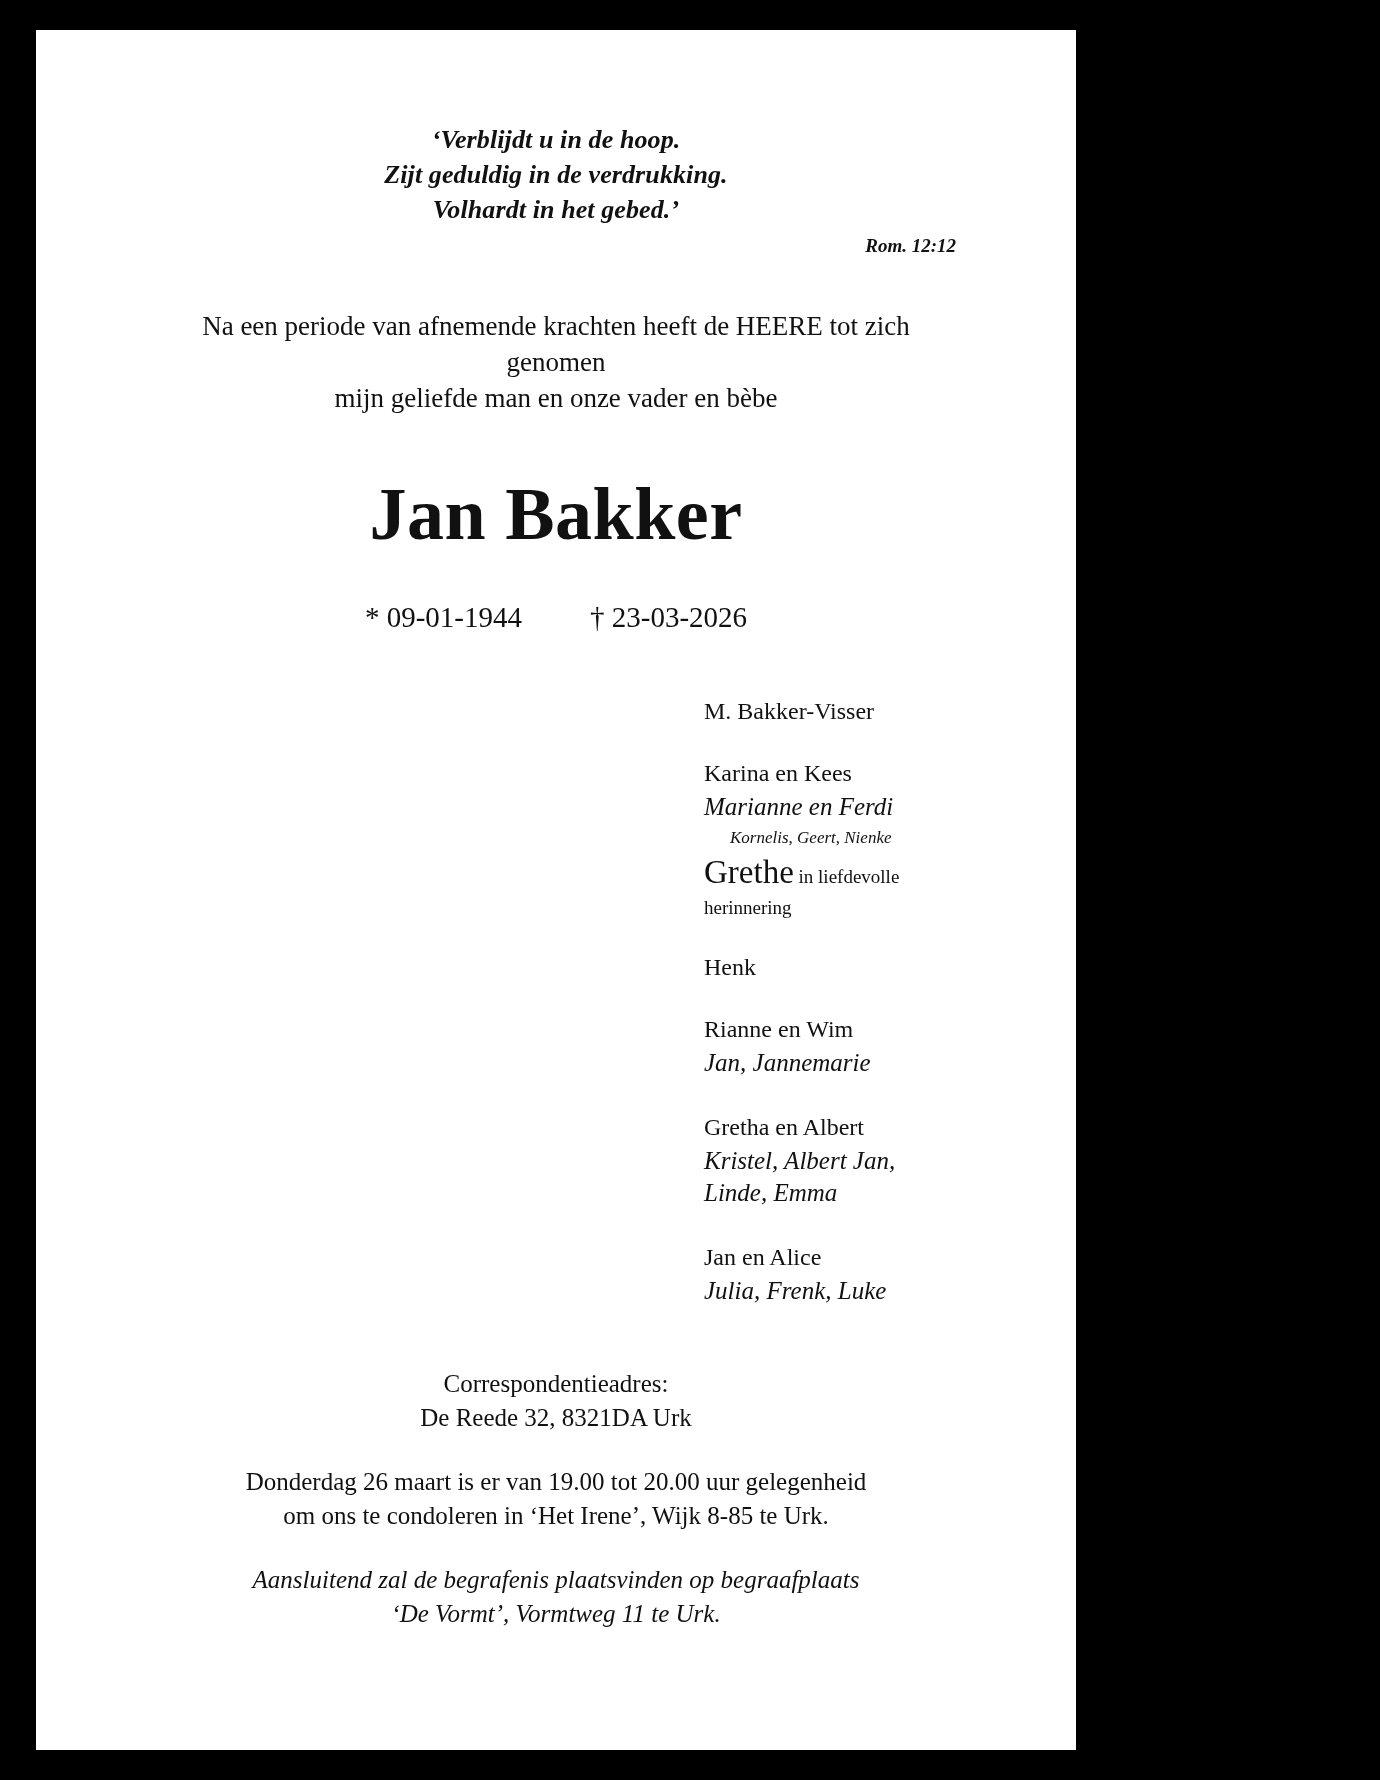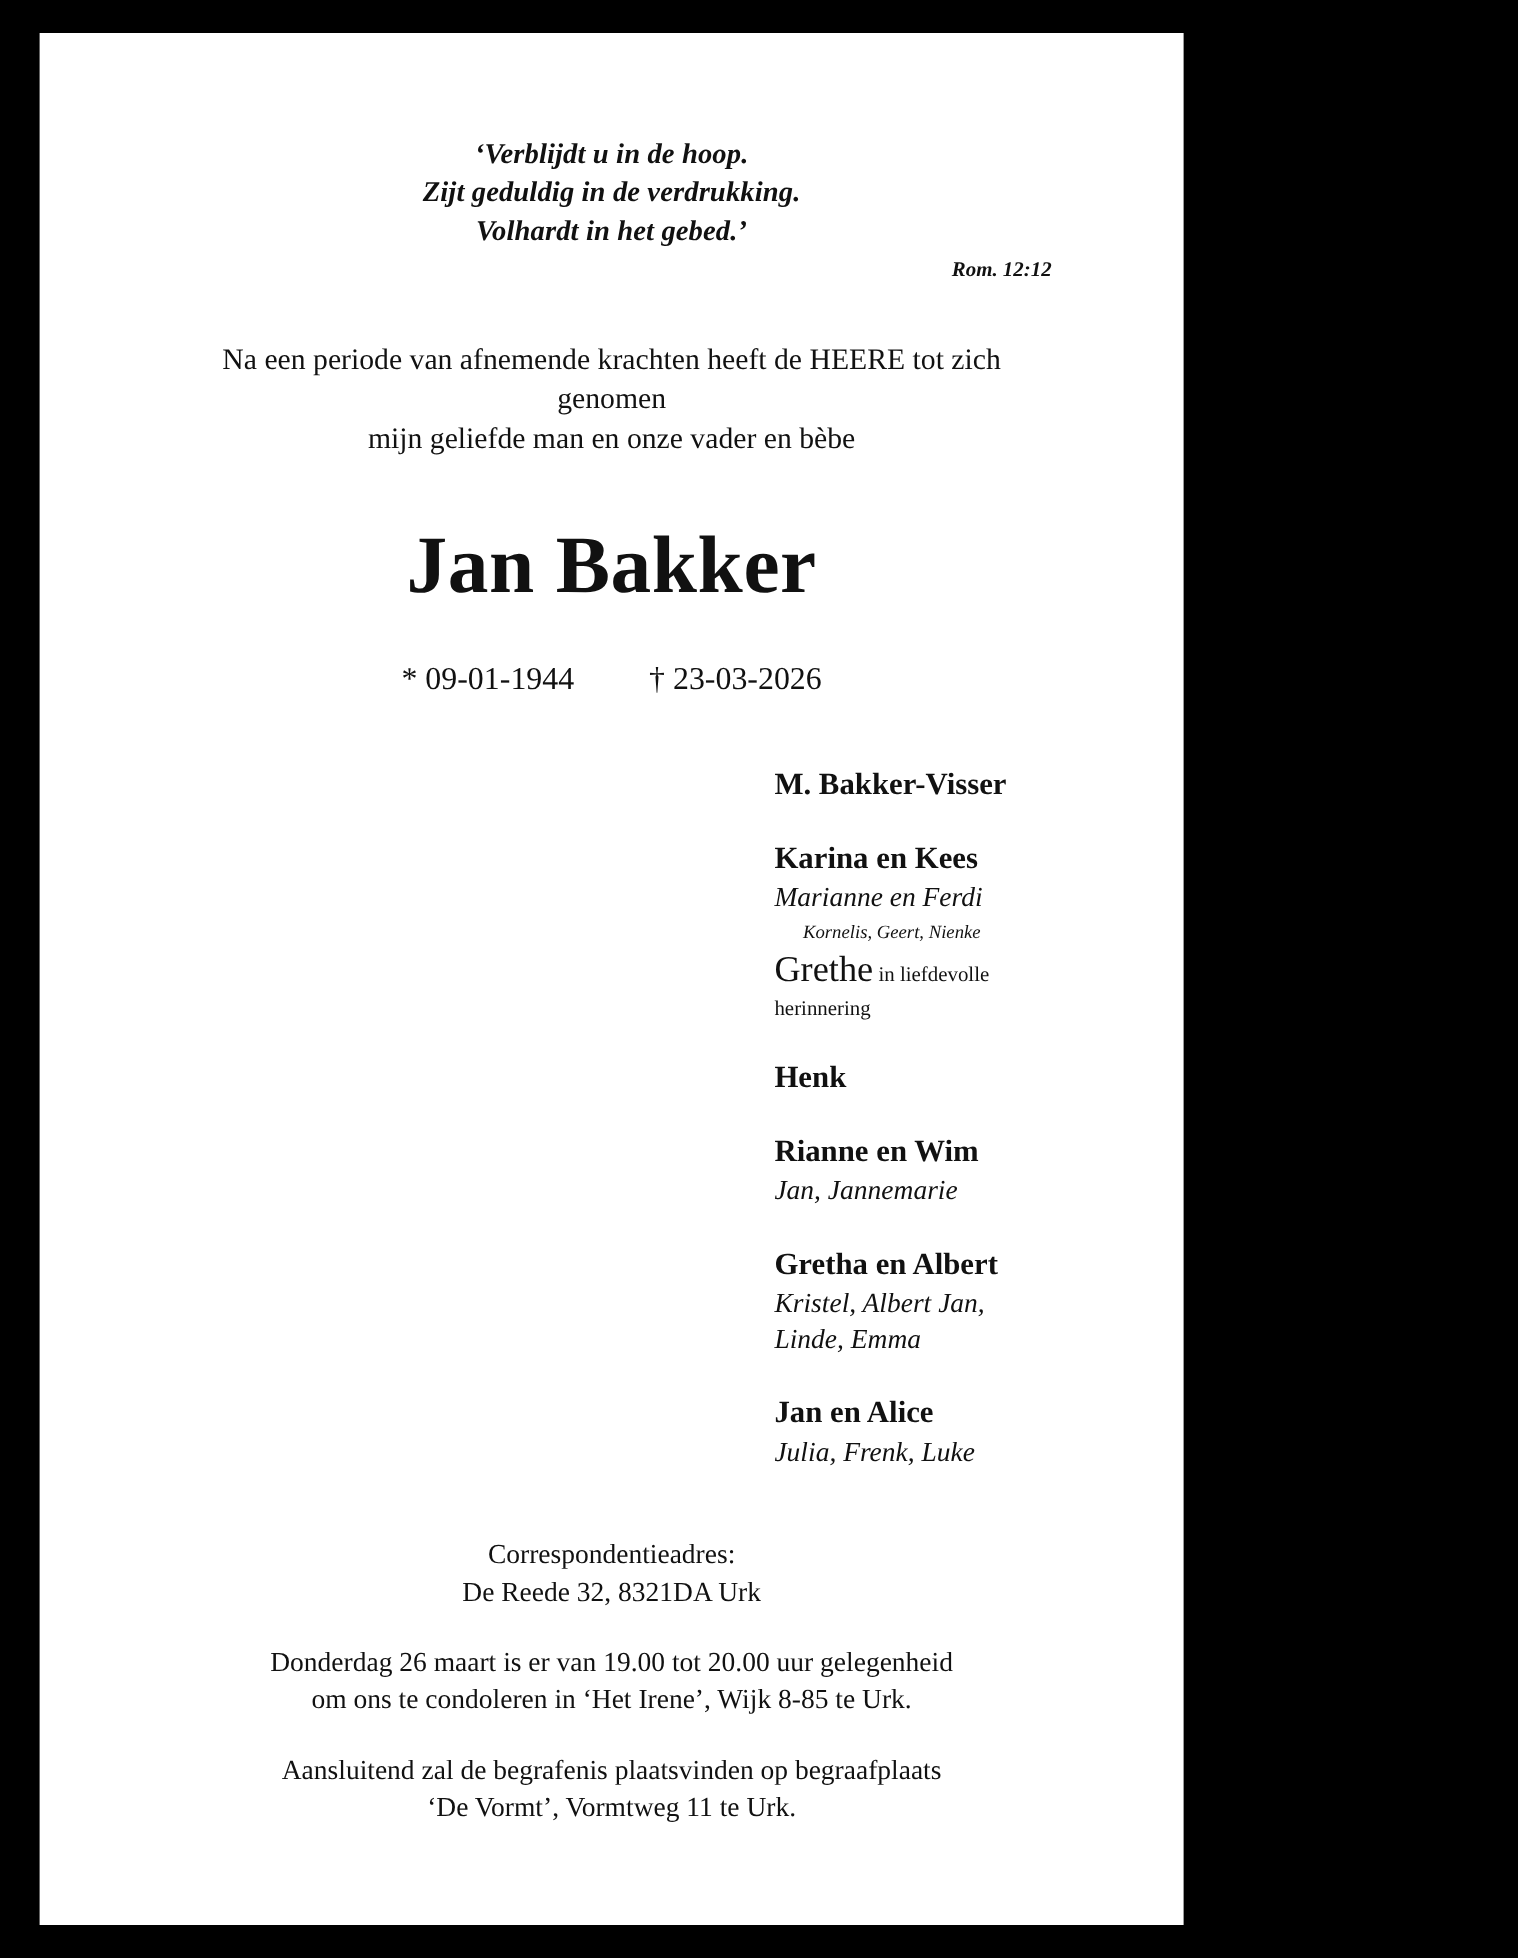--- a/index.html
+++ b/index.html
@@ -78,22 +78,22 @@
 
   
   .family {
     margin-top: 62px;
     padding-left: 548px;
     text-align: left;
   }
   .fam-group { margin-bottom: 32px; }
   .fam-group:last-child { margin-bottom: 0; }
   .fam-primary {
-    font-weight: bold;
-    font-size: 28px;
+    font-weight: normal;
+    font-size: 24px;
     line-height: 1.25;
   }
   .fam-secondary {
     font-style: italic;
     font-size: 25px;
     line-height: 1.3;
     margin-top: 3px;
   }
   .fam-tertiary {
     font-style: italic;
@@ -115,21 +115,21 @@
   }
 
   
   .details {
     margin-top: 60px;
     font-size: 25px;
     line-height: 1.36;
     text-align: center;
   }
   .detail-block { margin-bottom: 30px; }
-  .detail-block:last-child { margin-bottom: 0; }
+  .detail-block:last-child { margin-bottom: 0; font-style: italic; }
   .detail-line { display: block; }
 </style>
 </head>
 <body>
 
 <div class="page">
   <div class="inner">
 
     <div class="quote">
       <span class="quote-line">‘Verblijdt u in de hoop.</span>

